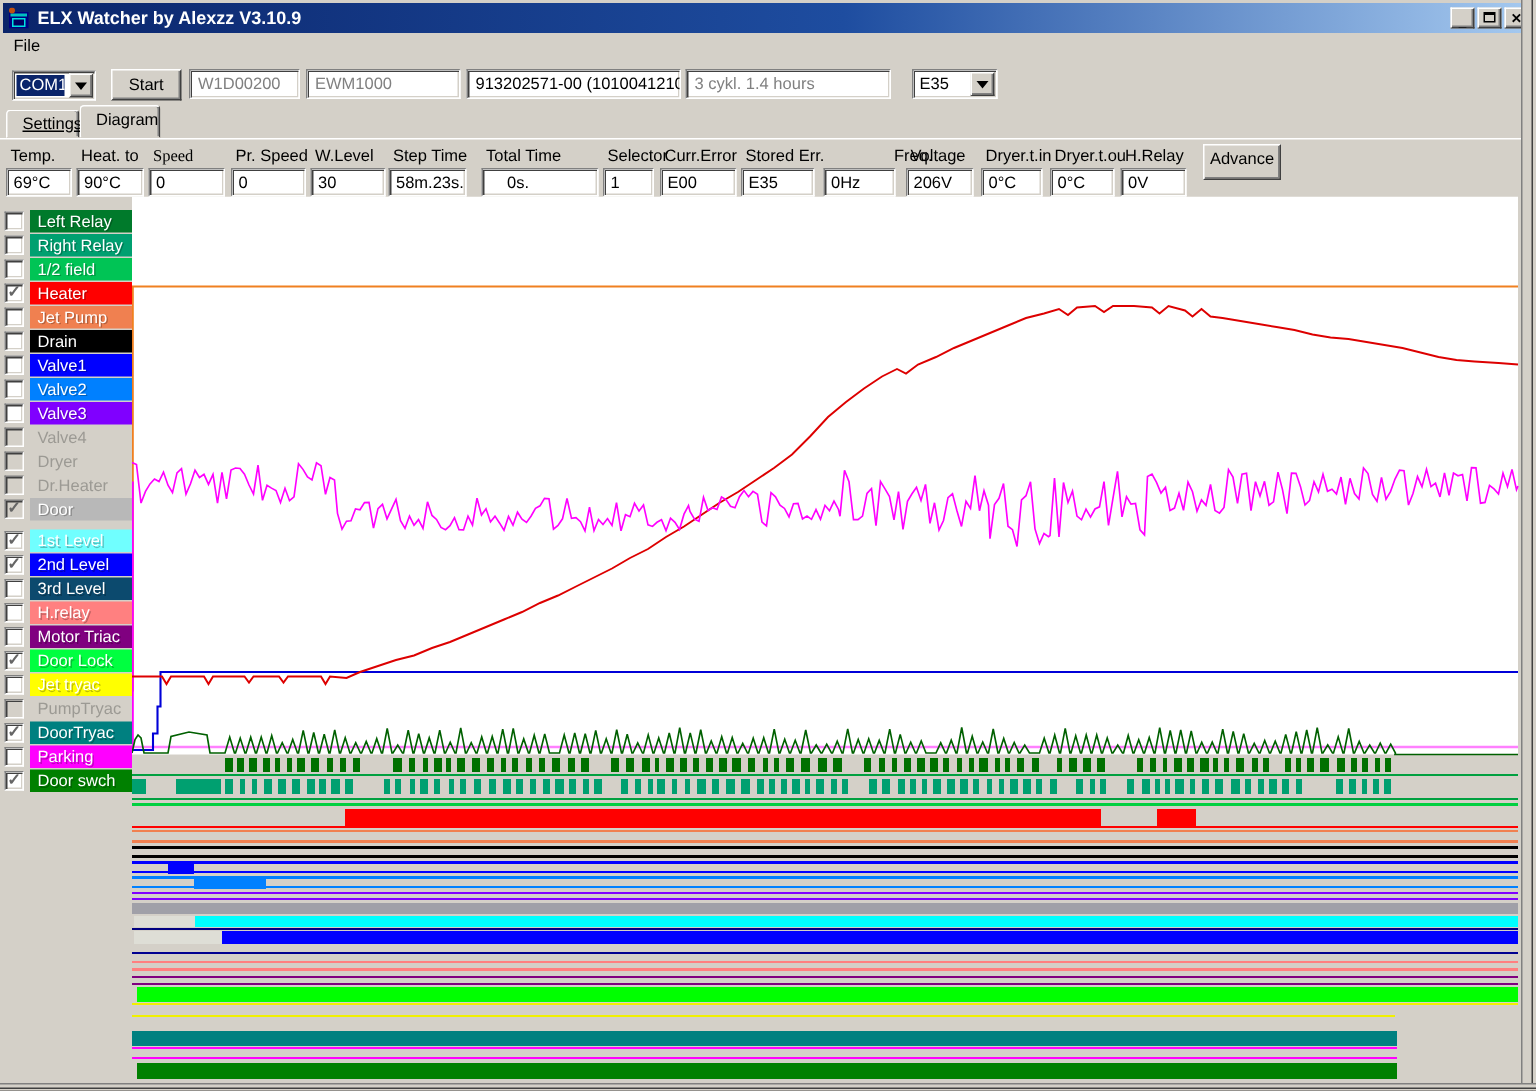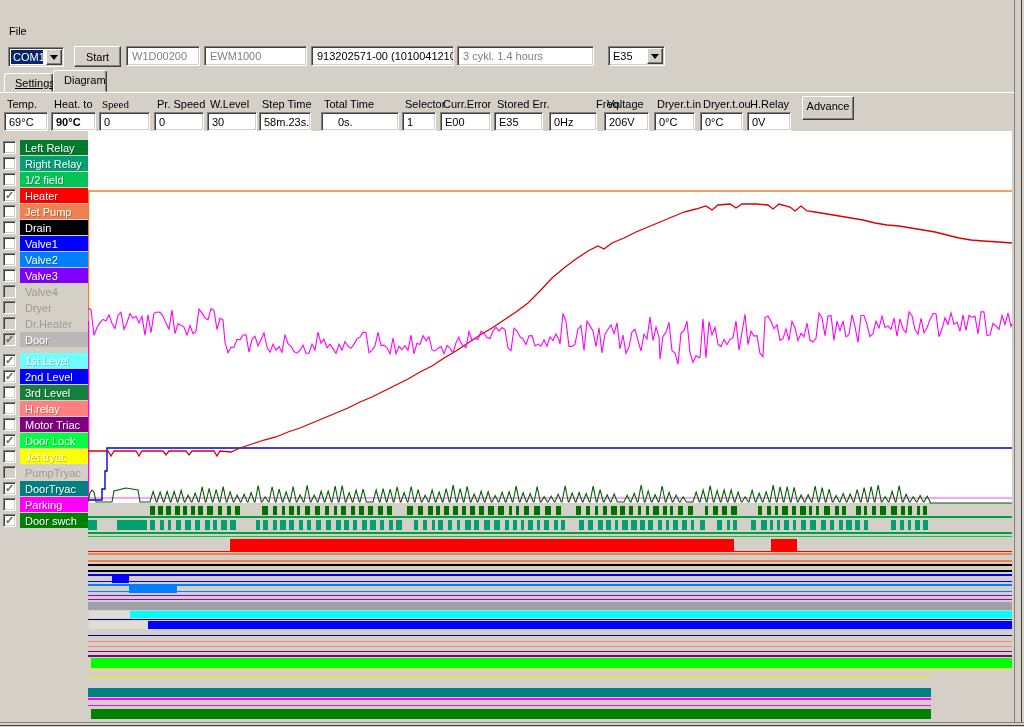--- a/index.html
+++ b/index.html
@@ -72,20 +72,35 @@
   .frame-bottom{position:absolute;left:0;bottom:0;width:1024px;height:5px;background:#D4D0C8;
     border-top:1px solid #808080;}
   .frame-bottom:after{content:"";position:absolute;left:0;right:0;bottom:1px;height:1px;background:#404040;}
   svg{display:block;}
 </style>
 </head>
 <body>
 
 <div class="screen">
 
+  <div class="titlebar">
+    <div class="app-icon">
+      <svg width="16" height="14" viewBox="0 0 16 14">
+        <rect x="1" y="3" width="13" height="11" fill="#000080"></rect>
+        <rect x="2" y="4" width="11" height="2" fill="#00C0C0"></rect>
+        <rect x="3" y="7" width="9" height="6" fill="#00E0E0"></rect>
+        <rect x="4" y="8" width="7" height="4" fill="#000060"></rect>
+        <circle cx="3" cy="2" r="2" fill="#C05010"></circle>
+      </svg>
+    </div>
+    <div class="title-text">ELX Watcher by Alexzz V3.10.9</div>
+    <div class="win-btn"><span style="position:relative;top:2px;">_</span></div>
+    <div class="win-btn"><span style="display:inline-block;width:8px;height:7px;border:1px solid #000;border-top-width:2px;margin-top:2px;"></span></div>
+    <div class="win-btn">✕</div>
+  </div>
 
   <div class="menubar">
     <div class="menu-item">File</div>
   </div>
 
   <div class="toolbar">
     <div class="combo" style="left:8px;top:7px;width:56px;">
       <div class="sel hl">COM1</div>
       <div class="arrow-btn">
           <div class="tri"></div>
@@ -107,21 +122,21 @@
   <div class="tabstrip">
     <div class="tab inactive" style="left:4px;width:49px;">Settings</div>
     <div class="tab active" style="left:53px;width:54px;">Diagram</div>
   </div>
 
   <div class="tabpage">
     <div id="status-row" style="position:absolute;left:0;top:2px;width:1014px;height:36px;">
         <div class="stat-label" style="left: 7px;">Temp.</div>
         <div class="stat-field" style="left: 4px; width: 44px;">69°C</div>
         <div class="stat-label" style="left: 54px;">Heat. to</div>
-        <div class="stat-field" style="left: 51px; width: 45px; font-weight: bold;">90°C</div>
+        <div class="stat-field" style="left: 51px; width: 45px;">90°C</div>
         <div class="stat-label" style="left: 102px; font-family: Liberation Serif, serif;">Speed</div>
         <div class="stat-field" style="left: 99px; width: 51px;">0</div>
         <div class="stat-label" style="left: 157px;">Pr. Speed</div>
         <div class="stat-field" style="left: 154px; width: 50px;">0</div>
         <div class="stat-label" style="left: 210px;">W.Level</div>
         <div class="stat-field" style="left: 207px; width: 50px;">30</div>
         <div class="stat-label" style="left: 262px;">Step Time</div>
         <div class="stat-field" style="left: 259px; width: 52px;">58m.23s.</div>
         <div class="stat-label" style="left: 324px;">Total Time</div>
         <div class="stat-field" style="left: 321px; width: 78px; padding-left: 16px;">0s.</div>
@@ -199,21 +214,21 @@
         <div class="side-row" style="top: 260px;">
           <div class="chk">✓</div>
           <div class="patch" style="background: rgb(112, 255, 255);">1st Level</div>
         </div>
         <div class="side-row" style="top: 276px;">
           <div class="chk">✓</div>
           <div class="patch" style="background: rgb(0, 0, 255);">2nd Level</div>
         </div>
         <div class="side-row" style="top: 292px;">
           <div class="chk"></div>
-          <div class="patch" style="background: #15803d;">3rd Level</div>
+          <div class="patch" style="background: #0c4a6e;">3rd Level</div>
         </div>
         <div class="side-row" style="top: 308px;">
           <div class="chk"></div>
           <div class="patch" style="background: rgb(255, 128, 128);">H.relay</div>
         </div>
         <div class="side-row" style="top: 324px;">
           <div class="chk"></div>
           <div class="patch" style="background: rgb(128, 0, 128);">Motor Triac</div>
         </div>
         <div class="side-row" style="top: 340px;">

